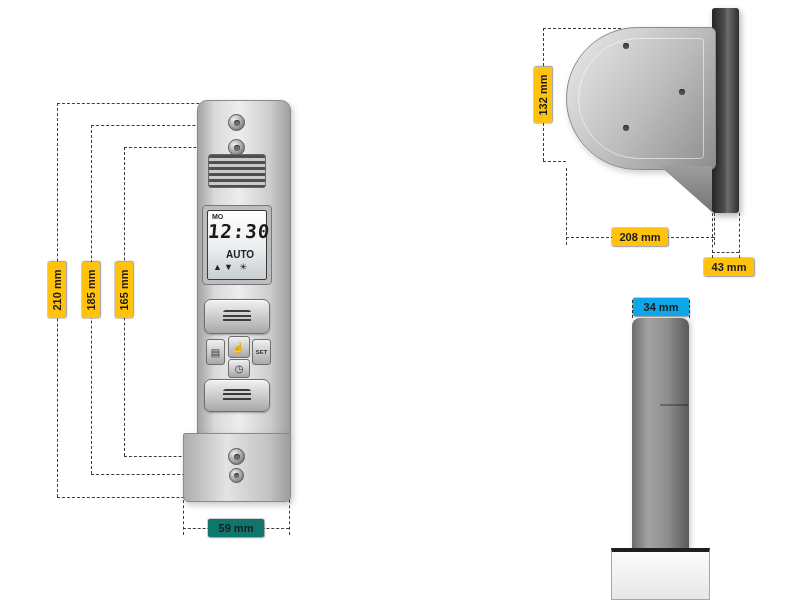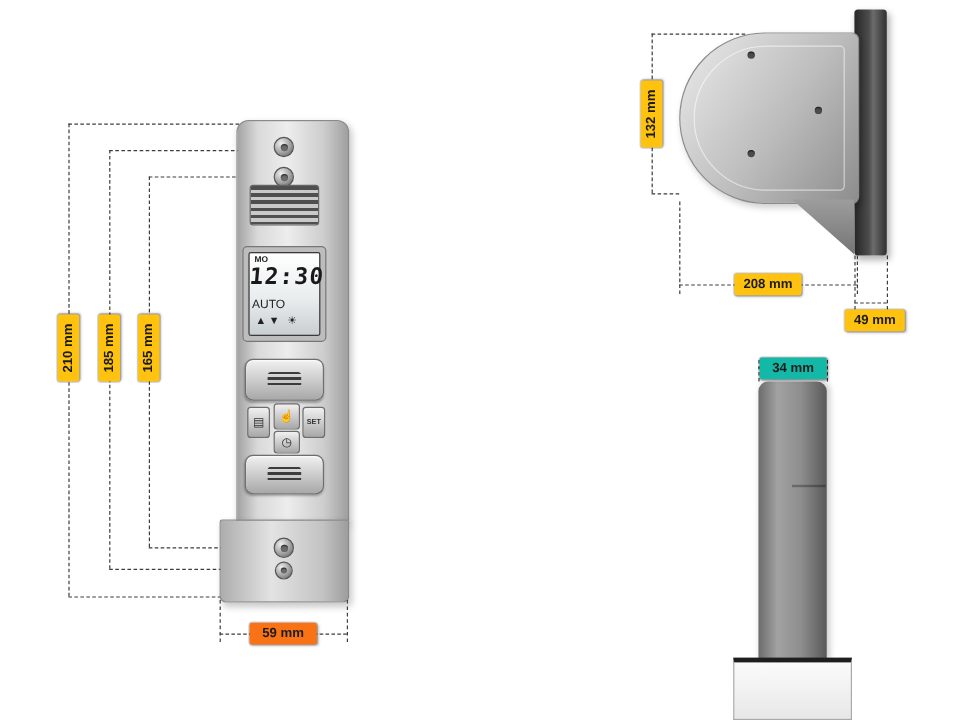--- a/index.html
+++ b/index.html
@@ -32,21 +32,21 @@
   .belt{position:absolute;left:208px;top:154px;width:56px;height:32px;border:1px solid #666;border-radius:3px;
         background:repeating-linear-gradient(180deg,#4f4f4f 0 3px,#c9c9c9 3px 6px);}
   .display-bezel{position:absolute;left:202px;top:205px;width:70px;height:80px;background:#bdbdbd;
         border:1px solid #777;border-radius:4px;box-sizing:border-box;padding:4px;}
   .lcd{position:relative;width:100%;height:100%;box-sizing:border-box;border:1px solid #3a3a3a;border-radius:2px;
         background:linear-gradient(180deg,#ffffff 0%,#e9edee 55%,#c9ced1 100%);}
   .lcd-day{position:absolute;top:2px;left:4px;font-size:7px;font-weight:bold;color:#222;}
   .lcd-time{position:absolute;top:9px;left:0;right:0;text-align:center;
         font-family:"DejaVu Sans Mono", monospace;font-weight:bold;font-size:19px;color:#191919;
         letter-spacing:1px;transform:skewX(-5deg);}
-  .lcd-mode{position:absolute;top:38px;left:2px;font-size:10px;font-weight:normal;color:#222;}
+  .lcd-mode{position:absolute;top:38px;left:18px;font-size:10px;font-weight:bold;color:#222;}
   .lcd-symbols{position:absolute;top:51px;left:5px;font-size:9px;color:#222;letter-spacing:2px;}
   .btn{position:absolute;border:1px solid #6e6e6e;background:linear-gradient(180deg,#f1f1f1,#a8a8a8);
         display:flex;align-items:center;justify-content:center;color:#333;}
   .btn-big{border-radius:7px;box-shadow:inset 0 1px 1px rgba(255,255,255,.7), 0 1px 2px rgba(0,0,0,.3);}
   .btn-small{border-radius:3px;font-size:10px;}
   .stripes{width:28px;height:13px;border-radius:3px;
         background:repeating-linear-gradient(180deg,#3c3c3c 0 2px,rgba(0,0,0,0) 2px 4.5px);}
 
   
   .wall-plate{position:absolute;left:712px;top:8px;width:27px;height:205px;border-radius:3px;
@@ -127,21 +127,21 @@
   <div class="screw" style="left:228px;top:448px;width:15px;height:15px"></div>
   <div class="screw" style="left:229px;top:468px;width:13px;height:13px"></div>
 
   <div class="dash-v" style="left:183px;top:500px;height:35px"></div>
   <div class="dash-v" style="left:289px;top:500px;height:35px"></div>
   <div class="dash-h" style="left:183px;top:528px;width:106px"></div>
 
   <div class="dim-label vert" style="left: 29px; top: 281px; width: 56px; height: 18px; background: rgb(255, 194, 14); color: rgb(28, 28, 28);">210 mm</div>
   <div class="dim-label vert" style="left: 63px; top: 281px; width: 56px; height: 18px; background: rgb(255, 194, 14); color: rgb(28, 28, 28);">185 mm</div>
   <div class="dim-label vert" style="left: 96px; top: 281px; width: 56px; height: 18px; background: rgb(255, 194, 14); color: rgb(28, 28, 28);">165 mm</div>
-  <div class="dim-label" style="left: 208px; top: 519px; width: 56px; height: 18px; background: #f97316; color: rgb(28, 28, 28);">59 mm</div>
+  <div class="dim-label" style="left: 208px; top: 519px; width: 56px; height: 18px; background: #0f766e; color: rgb(28, 28, 28);">59 mm</div>
 
   <div class="wall-plate"></div>
   <div class="side-body"></div>
   <div class="side-inner"></div>
   <div class="side-dot" style="left:623px;top:43px"></div>
   <div class="side-dot" style="left:679px;top:89px"></div>
   <div class="side-dot" style="left:623px;top:125px"></div>
   <div class="side-lower"></div>
 
   <div class="dash-v" style="left:543px;top:28px;height:133px"></div>
@@ -150,24 +150,24 @@
   <div class="dim-label vert" style="left: 515px; top: 86px; width: 56px; height: 18px; background: rgb(255, 194, 14); color: rgb(28, 28, 28);">132 mm</div>
 
   <div class="dash-v" style="left:566px;top:168px;height:77px"></div>
   <div class="dash-v" style="left:714px;top:213px;height:32px"></div>
   <div class="dash-h" style="left:566px;top:237px;width:148px"></div>
   <div class="dim-label" style="left: 612px; top: 228px; width: 56px; height: 18px; background: rgb(255, 194, 14); color: rgb(28, 28, 28);">208 mm</div>
 
   <div class="dash-v" style="left:712px;top:213px;height:45px"></div>
   <div class="dash-v" style="left:739px;top:213px;height:45px"></div>
   <div class="dash-h" style="left:712px;top:252px;width:27px"></div>
-  <div class="dim-label" style="left: 704px; top: 258px; width: 50px; height: 18px; background: rgb(255, 194, 14); color: rgb(28, 28, 28);">49 mm</div>
+  <div class="dim-label" style="left: 704px; top: 258px; width: 50px; height: 18px; background: rgb(255, 194, 14); color: rgb(28, 28, 28);">43 mm</div>
 
   <div class="narrow-bar"></div>
   <div class="narrow-notch"></div>
   <div class="base-box"></div>
 
   <div class="dash-v" style="left:632px;top:300px;height:18px"></div>
   <div class="dash-v" style="left:689px;top:300px;height:18px"></div>
   <div class="dash-h" style="left:632px;top:306px;width:57px"></div>
-  <div class="dim-label" style="left: 633px; top: 298px; width: 56px; height: 18px; background: #14b8a6; color: rgb(28, 28, 28);">34 mm</div>
+  <div class="dim-label" style="left: 633px; top: 298px; width: 56px; height: 18px; background: #0ea5e9; color: rgb(28, 28, 28);">34 mm</div>
 
 </div>
 
 </body></html>

